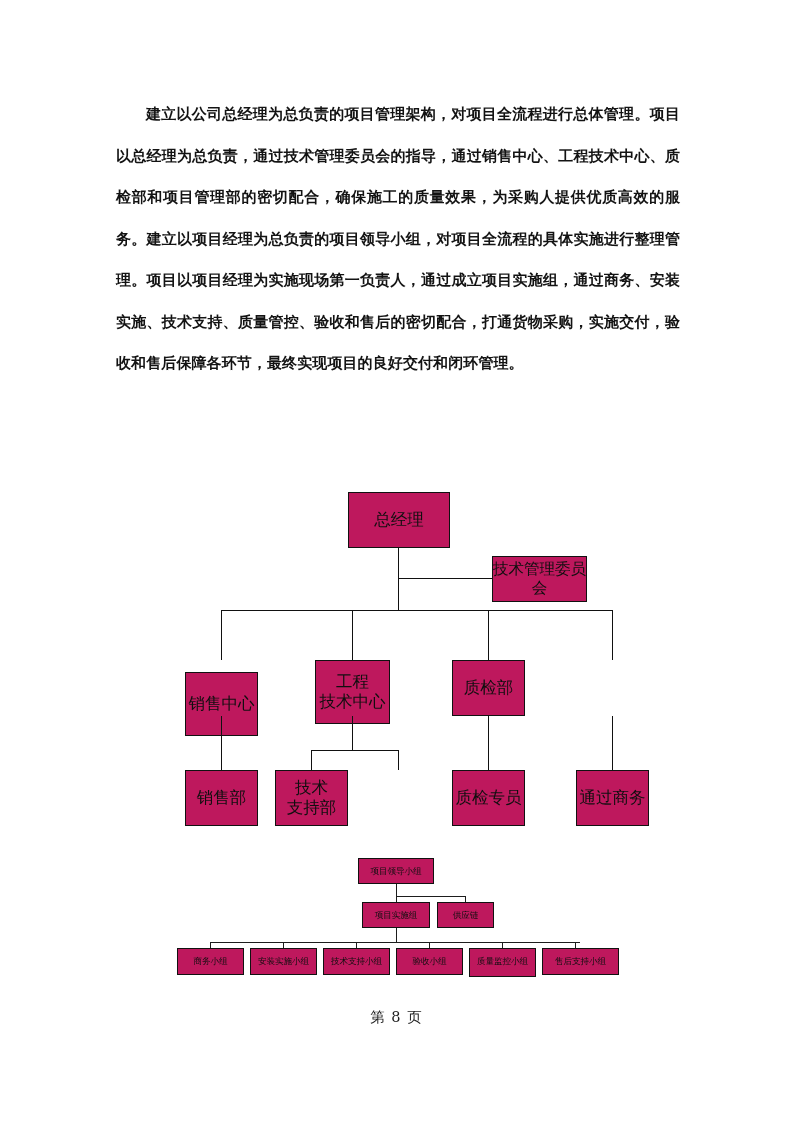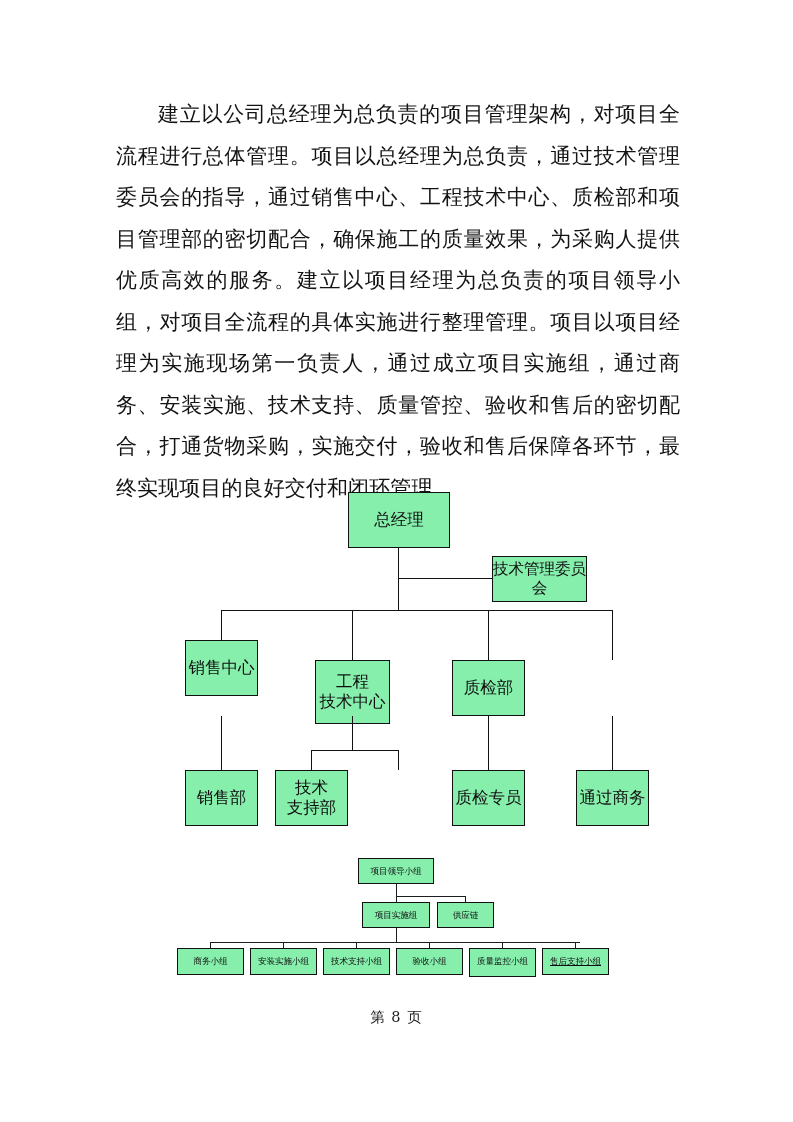--- a/index.html
+++ b/index.html
@@ -18,38 +18,39 @@
 
   
   #paragraph-block {
     position: absolute;
     left: 116px;
     top: 94px;
     width: 564px;
   }
   #paragraph-block p {
     margin: 0;
-    font-size: 21px;
+    font-size: 15px;
     line-height: 41.5px;
     text-align: justify;
     text-align-last: left;
     text-indent: 2em;
     letter-spacing: 0.1px;
     color: #131313;
+    font-weight: bold;
   }
 
   
   .chart {
     position: absolute;
   }
   .node {
     position: absolute;
     box-sizing: border-box;
     border: 1.4px solid #111111;
-    background: #86efac;
+    background: #be185d;
     display: flex;
     align-items: center;
     justify-content: center;
     text-align: center;
     font-family: "DejaVu Serif", "Liberation Serif", serif;
     color: #0f0f0f;
     line-height: 1.22;
     white-space: pre-line;
   }
   .line {
@@ -114,21 +115,21 @@
 
   <div class="line h" style="left:398px; top:578px; width:94px;"></div>
 
   <div class="line h" style="left:221px; top:610px; width:392px;"></div>
 
   <div class="line v" style="left:221px; top:610px; height:50px;"></div>
   <div class="line v" style="left:352px; top:610px; height:50px;"></div>
   <div class="line v" style="left:488px; top:610px; height:50px;"></div>
   <div class="line v" style="left:612px; top:610px; height:50px;"></div>
 
-  <div class="node" style="left:185px; top:640px; width:73px; height:56px;">销售中心</div>
+  <div class="node" style="left:185px; top:672px; width:73px; height:64px;">销售中心</div>
   <div class="node" style="left:315px; top:660px; width:75px; height:64px;">工程
 技术中心</div>
   <div class="node" style="left:452px; top:660px; width:73px; height:56px;">质检部</div>
 
   <div class="line v" style="left:221px; top:716px; height:54px;"></div>
 
   <div class="line v" style="left:352px; top:716px; height:34px;"></div>
   <div class="line h" style="left:311px; top:750px; width:88px;"></div>
   <div class="line v" style="left:311px; top:750px; height:20px;"></div>
   <div class="line v" style="left:398px; top:750px; height:20px;"></div>
@@ -165,16 +166,16 @@
   <div class="line v" style="left:356px; top:942px; height:6px;"></div>
   <div class="line v" style="left:429px; top:942px; height:6px;"></div>
   <div class="line v" style="left:502px; top:942px; height:6px;"></div>
   <div class="line v" style="left:575px; top:942px; height:6px;"></div>
 
   <div class="node" style="left:177px; top:948px; width:67px; height:27px;">商务小组</div>
   <div class="node" style="left:250px; top:948px; width:67px; height:27px;">安装实施小组</div>
   <div class="node" style="left:323px; top:948px; width:67px; height:27px;">技术支持小组</div>
   <div class="node" style="left:396px; top:948px; width:67px; height:27px;">验收小组</div>
   <div class="node" style="left:469px; top:948px; width:67px; height:29px;font-family:Liberation Mono, monospace;">质量监控小组</div>
-  <div class="node" style="left:542px; top:948px; width:67px; height:27px;text-decoration:underline;">售后支持小组</div>
+  <div class="node" style="left:542px; top:948px; width:77px; height:27px;">售后支持小组</div>
 </div>
 
 <div id="page-footer">第 8 页</div>
 
 </body></html>

